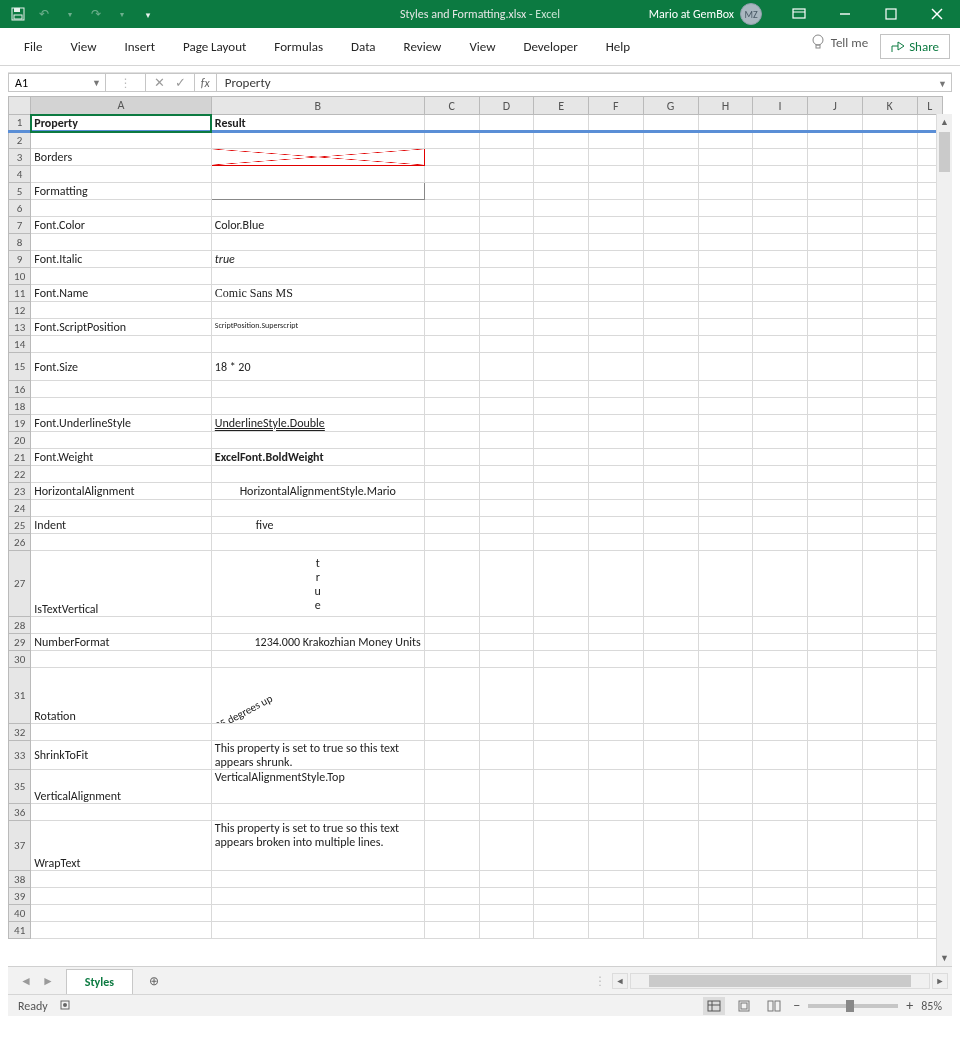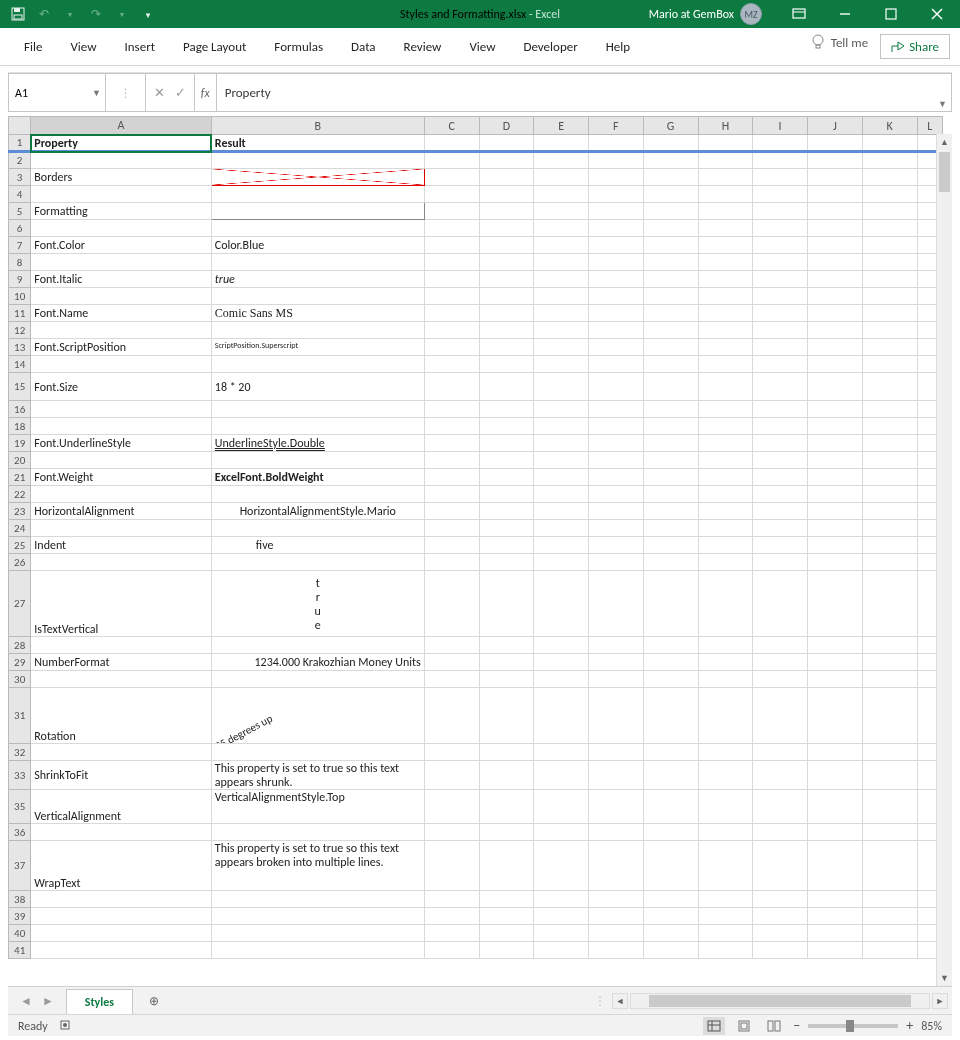--- a/index.html
+++ b/index.html
@@ -2,34 +2,34 @@
 <html><head>
 <meta charset="utf-8">
 <style>
 html,body{margin:0;padding:0;font-family:"Segoe UI","Calibri",sans-serif;font-size:12px;background:#fff;height:1040px;width:960px;overflow:hidden}
 *{box-sizing:border-box}
 .titlebar{background:#0c7a41;height:28px;display:flex;align-items:center;color:#fff;position:relative}
 .qat{display:flex;gap:2px;padding-left:6px;align-items:center}
 .qat-btn{width:24px;height:24px;display:flex;align-items:center;justify-content:center;color:#fff;opacity:.9}
 .qat-btn.dis{opacity:.4}
 .title-center{position:absolute;left:0;right:0;text-align:center;pointer-events:none;font-size:12px}
-.title-center .fname{color:#000000}
+.title-center .fname{color:#e5e5e5}
 .title-center .app{color:#c7e4d3}
 .title-right{margin-left:auto;display:flex;align-items:center;gap:0}
 .user{color:#fff;font-size:12px;margin-right:6px}
 .avatar{width:22px;height:22px;border-radius:50%;background:#aab7c0;color:#4a5a66;font-size:10px;display:flex;align-items:center;justify-content:center;margin-right:14px;border:1px solid #8fa0ac}
 .win-btn{width:46px;height:28px;display:flex;align-items:center;justify-content:center;color:#fff}
 .win-btn svg{stroke:#fff;fill:none}
 .ribbon{background:#fff;height:38px;display:flex;align-items:center;padding:0 10px;border-bottom:1px solid #d5d5d5}
 .ribbon-tab{padding:8px 14px;font-size:13px;color:#262626;cursor:default}
 .ribbon-right{margin-left:auto;display:flex;align-items:flex-start;gap:12px}
 .tellme{display:flex;align-items:center;gap:6px;color:#5b5b5b;font-size:13px}
 .bulb{width:14px;height:16px}
 .share-btn{border:1px solid #c3c3c3;padding:4px 10px;display:flex;align-items:center;gap:4px;color:#0c7a41;font-size:13px}
-.fx-bar{height:40px;background:#fff;border-top:1px solid #e0e0e0;display:flex;align-items:stretch;margin:6px 8px 4px}
+.fx-bar{height:20px;background:#fff;border-top:1px solid #e0e0e0;display:flex;align-items:stretch;margin:6px 8px 4px}
 .namebox{width:98px;border:1px solid #c6c6c6;display:flex;align-items:center;padding:0 6px;position:relative}
 .namebox .dd{position:absolute;right:4px;font-size:9px;color:#777}
 .fx-sep{width:40px;border:1px solid #c6c6c6;border-left:none;display:flex;align-items:center;justify-content:center}
 .fx-btns{display:flex;align-items:center;gap:10px;padding:0 8px;border:1px solid #c6c6c6;border-left:none}
 .fx-btns span{color:#9a9a9a;font-size:13px}
 .fx-label{font-style:italic;color:#666;padding:0 6px;border:1px solid #c6c6c6;border-left:none;display:flex;align-items:center}
 .formula-input{flex:1;border:1px solid #c6c6c6;border-left:none;padding:0 8px;display:flex;align-items:center;font-size:13px;color:#3a3a3a;position:relative}
 .formula-input .dd{position:absolute;right:4px;bottom:2px;font-size:9px;color:#777}
 .grid-area{position:relative;height:870px;overflow:hidden;margin:0 8px}
 table.grid{border-collapse:collapse;table-layout:fixed;width:935px}

